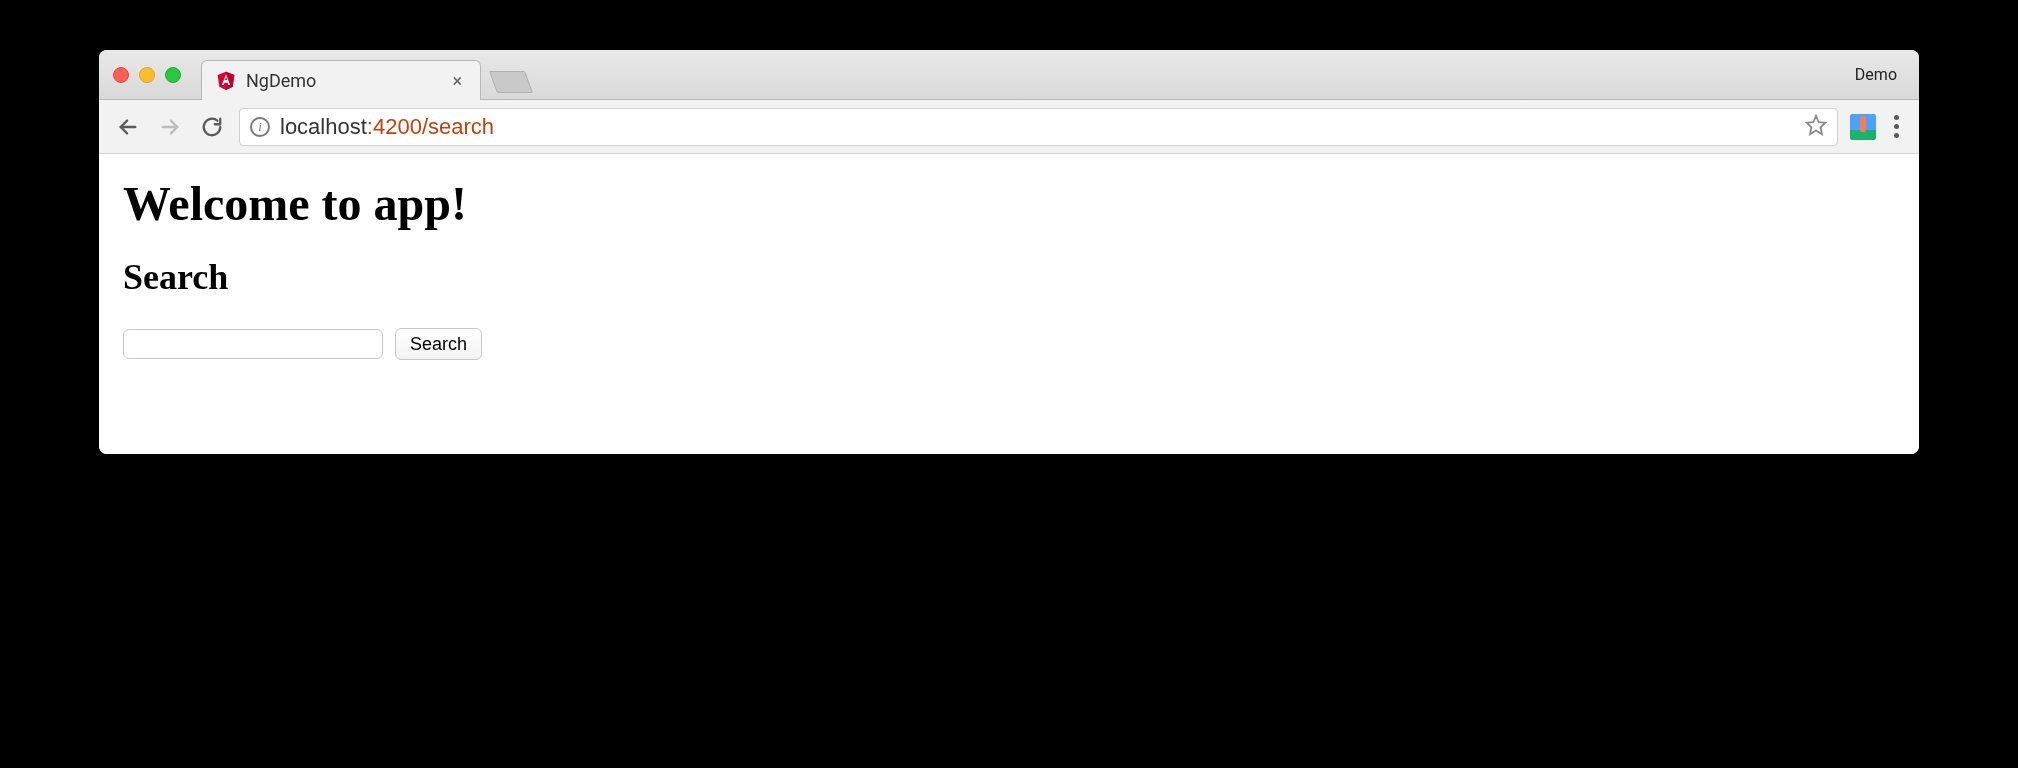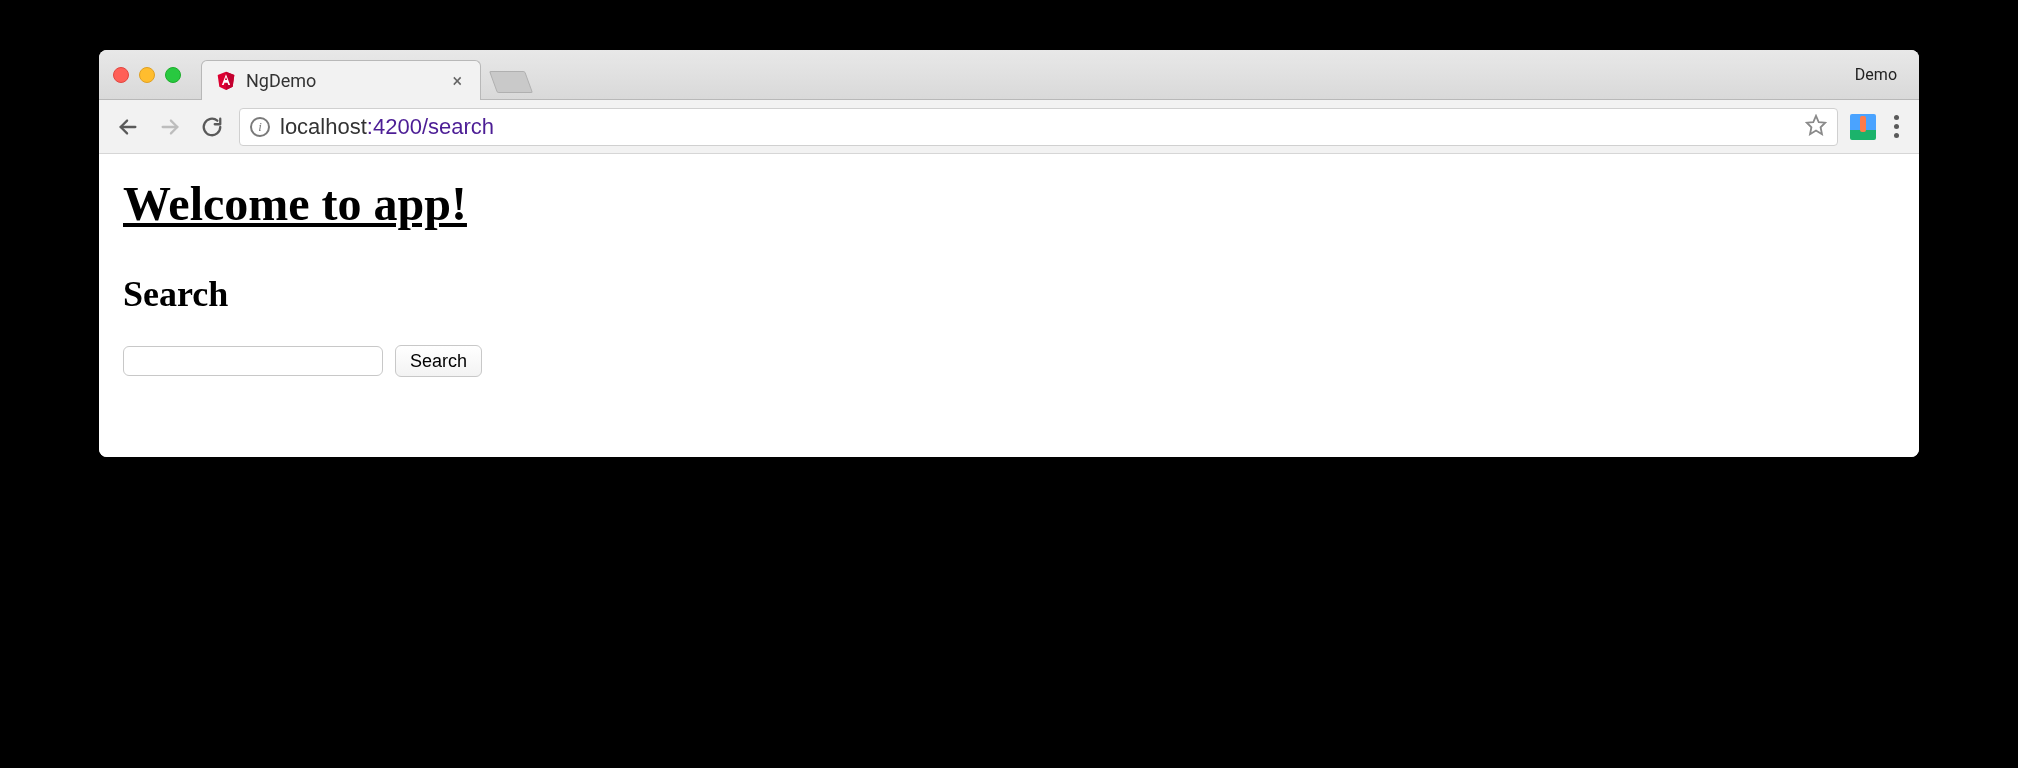--- a/index.html
+++ b/index.html
@@ -133,21 +133,21 @@
       color: #7a7a7a;
       font-family: Georgia, serif;
       font-style: italic;
       flex-shrink: 0;
     }
     .url-text {
       font-size: 22px;
       color: #333;
       font-family: Arial, sans-serif;
     }
-    .url-text .faded { color: #4c1d95; }
+    .url-text .faded { color: #c2410c; }
     .star-icon {
       margin-left: auto;
       color: #8a8a8a;
     }
     .ext-icon {
       width: 26px;
       height: 26px;
       border-radius: 2px;
       background: linear-gradient(180deg, #4aa3ff 60%, #1bb36b 60%);
       position: relative;
@@ -177,22 +177,21 @@
     }
     .content {
       padding: 22px 24px 80px 24px;
       background: #fff;
       min-height: 300px;
     }
     .content h1 {
       font-family: "Times New Roman", Times, serif;
       font-size: 48px;
       font-weight: bold;
-      margin-bottom: 42px;
-      text-decoration: underline;
+      margin-bottom: 25px;
     }
     .content h2 {
       font-family: "Times New Roman", Times, serif;
       font-size: 36px;
       font-weight: bold;
       margin-bottom: 30px;
     }
     .search-row {
       display: flex;
       align-items: center;

